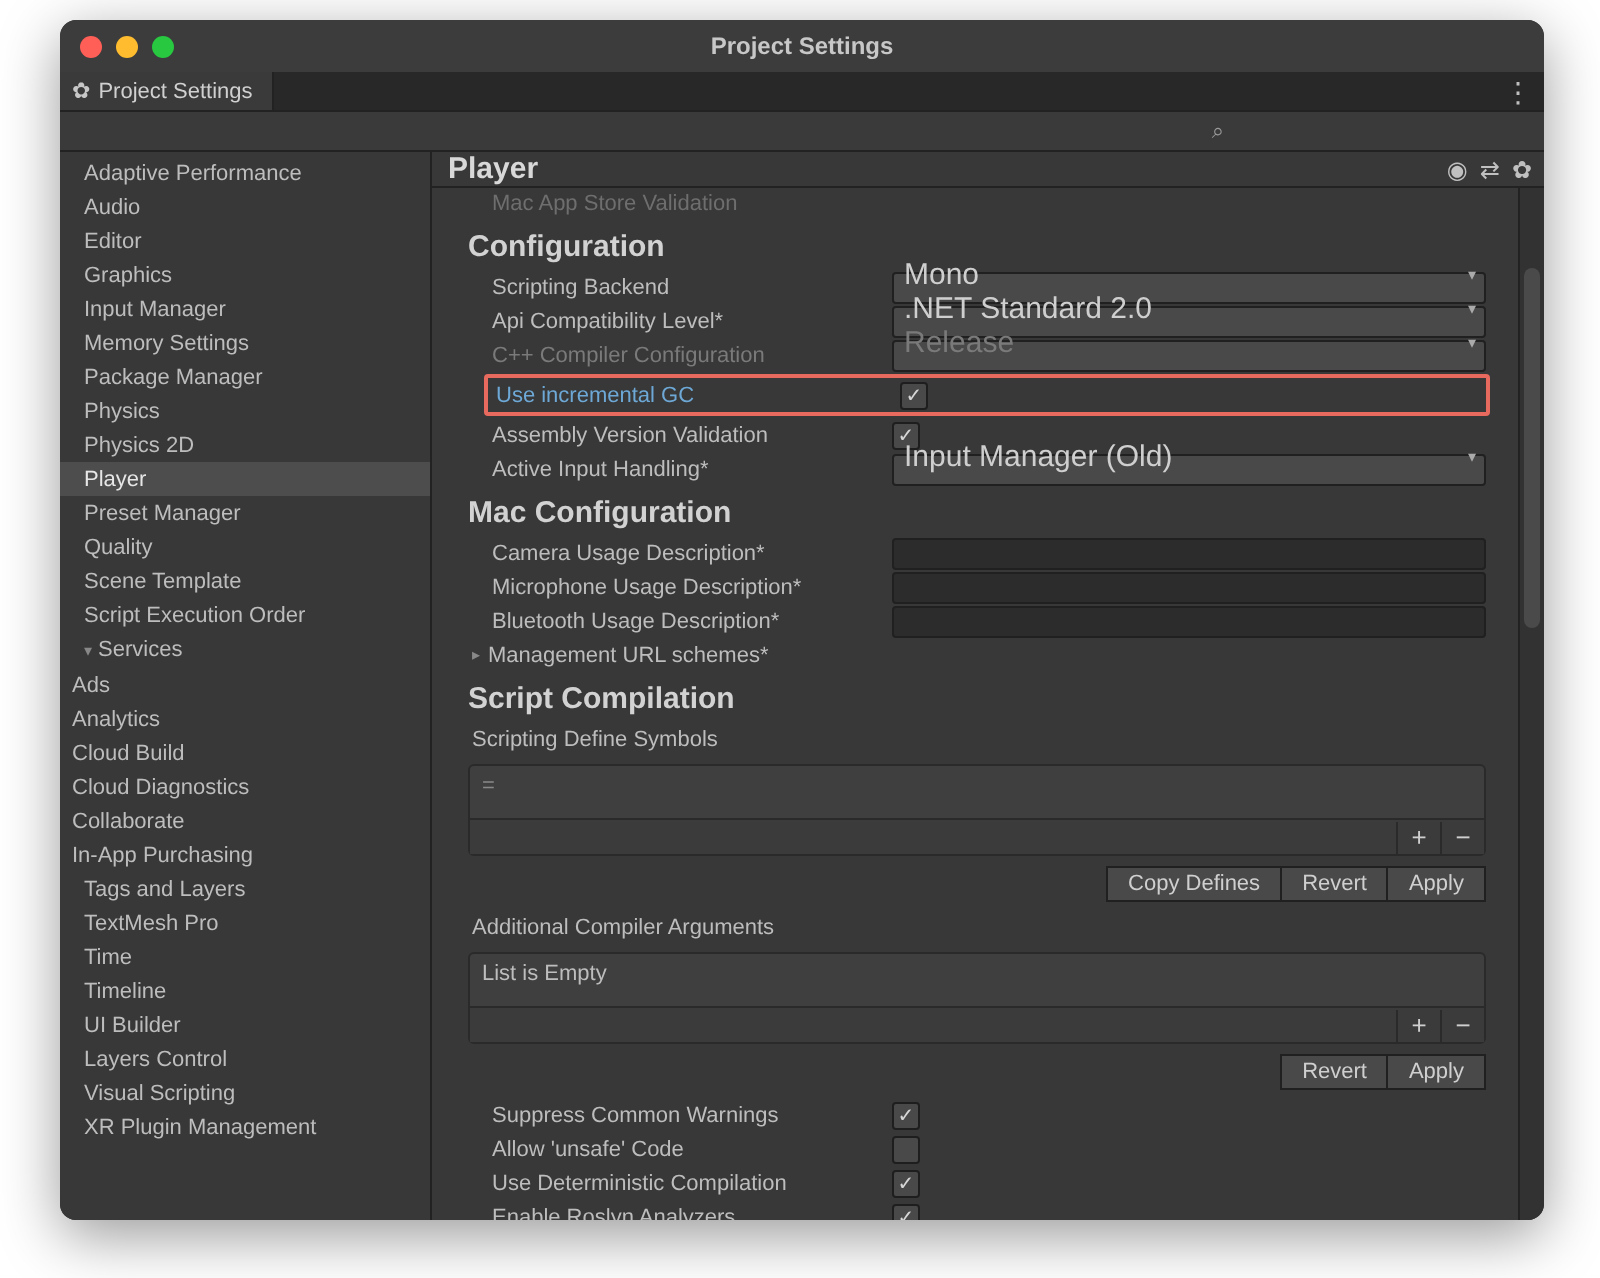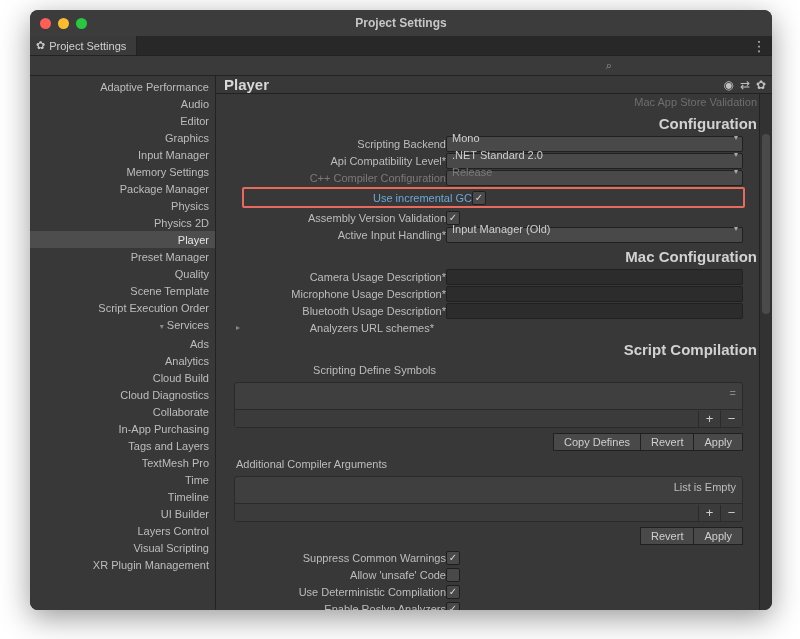--- a/index.html
+++ b/index.html
@@ -15,45 +15,45 @@
   .dot.red { background:#ff5f57; }
   .dot.yellow { background:#febc2e; }
   .dot.green { background:#28c840; }
   .titlebar-title { position:absolute; left:0; right:0; text-align:center; color:#c7c7c7; font-size:12px; font-weight:600; pointer-events:none; }
   .tabbar { height:20px; background:#282828; display:flex; align-items:stretch; border-bottom:1px solid #222; position:relative; }
   .tab { background:#3a3a3a; display:flex; align-items:center; padding:0 10px 0 6px; font-size:11px; color:#d0d0d0; gap:4px; border-right:1px solid #222;}
   .tab .gear { font-size:11px; color:#c7c7c7; }
   .tabbar .menu { position:absolute; right:6px; top:2px; color:#c0c0c0; font-size:14px; }
   .searchbar { height:20px; background:#3a3a3a; display:flex; align-items:center; justify-content:flex-end; padding-right:160px; border-bottom:1px solid #222; }
   .searchbar .mag { font-size:11px; color:#999; }
-  .body { flex:1; display:flex; min-height:0;text-align:right; }
+  .body { flex:1; display:flex; min-height:0; }
   .sidebar { width:186px; background:#383838; border-right:1px solid #222; overflow-y:auto; padding:2px 0 6px 0; }
   .side-item { padding:1.5px 6px 1.5px 12px; color:#bdbdbd; font-size:11px; white-space:nowrap; cursor:default; line-height:14px;}
   .side-item.selected { background:#4d4d4d; color:#e6e6e6; }
   .side-item.child { padding-left:6px; }
   .side-item.expand::before { content:"▾"; font-size:8px; color:#888; margin-right:3px; }
   .main { flex:1; display:flex; flex-direction:column; min-width:0; }
   .main-header { height:22px; display:flex; align-items:center; justify-content:space-between; padding:0 6px 0 8px; border-bottom:1px solid #222; background:#383838;}
   .main-header h1 { font-size:15px; font-weight:600; color:#d8d8d8; }
   .main-header .tools { display:flex; gap:6px; color:#c0c0c0; font-size:12px; }
   .content { flex:1; overflow-y:auto; background:#383838; padding:0 2px 8px 2px; }
   .section-title { font-weight:600; color:#d2d2d2; font-size:15px; padding:5px 0 3px 16px; }
   .row { display:flex; align-items:center; height:17px; padding-left:28px; }
   .row .label { width:200px; color:#bdbdbd; font-size:11px; white-space:nowrap; }
   .row .label.dim { color:#7a7a7a; }
   .row .label.blue { color:#6da8d6; }
   .field { flex:1; margin-right:14px; }
-  .dropdown { background:#494949; border:1px solid #202020; border-radius:2px; height:16px; display:flex; align-items:center; padding:0 14px 12px 5px; font-size:11px; color:#cfcfcf; position:relative;}
+  .dropdown { background:#494949; border:1px solid #202020; border-radius:2px; height:16px; display:flex; align-items:center; padding:0 14px 12px 5px; font-size:15px; color:#cfcfcf; position:relative;}
   .dropdown::after { content:"▾"; position:absolute; right:4px; font-size:8px; color:#aaa; }
   .dropdown.dim { color:#7a7a7a; }
   .textinput { background:#2c2c2c; border:1px solid #202020; border-radius:2px; height:16px; display:block; width:100%; }
   .checkbox { width:14px; height:14px; background:#494949; border:1px solid #1e1e1e; border-radius:2px; display:flex; align-items:center; justify-content:center; font-size:10px; color:#d6d6d6; }
   .checkbox.checked::after { content:"✓"; }
   .highlight-box { border:2px solid #e86a5e; border-radius:2px; margin:1px 12px 1px 24px; padding:0 2px; }
-  .highlight-box .row { padding-left:2px; height:17px;margin-left:22px;}
+  .highlight-box .row { padding-left:2px; height:17px;}
   .highlight-box .label { width:202px; }
   .panel { background:#3f3f3f; border:1px solid #2a2a2a; border-radius:3px; margin:4px 14px 2px 16px; }
   .panel-inner { padding:4px 6px; min-height:26px; font-size:11px; color:#bdbdbd;}
   .panel-footer { display:flex; justify-content:flex-end; align-items:center; gap:0; background:#3b3b3b; border-top:1px solid #2a2a2a; height:18px;}
   .iconbtn { width:22px; height:16px; display:flex; align-items:center; justify-content:center; color:#cfcfcf; font-size:13px; border-left:1px solid #2a2a2a;}
   .btnrow { display:flex; justify-content:flex-end; gap:0; margin:5px 14px 4px 0; }
   .btn { background:#494949; border:1px solid #202020; color:#cfcfcf; font-size:11px; padding:1px 10px; height:18px; display:flex; align-items:center; }
   .btn + .btn { border-left:none; }
   .truncated-top { color:#6e6e6e; padding:2px 0 2px 28px; font-size:11px;}
   .content-wrap { display:flex; }
@@ -188,21 +188,21 @@
               </div>
           </div>
           <div class="row">
             <div class="label">Bluetooth Usage Description*</div>
             <div class="field">
                 <div class="textinput"></div>
               </div>
           </div>
           <div class="row">
             <span style="color:#888;font-size:8px;margin-right:4px;margin-left:-10px">▸</span>
-            <div class="label" style="width:190px">Analyzers URL schemes*</div>
+            <div class="label" style="width:190px">Management URL schemes*</div>
           </div>
 
           <div class="section-title">Script Compilation</div>
           <div class="row" style="padding-left:18px">
             <div class="label">Scripting Define Symbols</div>
           </div>
           <div class="panel">
             <div class="panel-inner">
               <span style="color:#888">=</span>
             </div>

